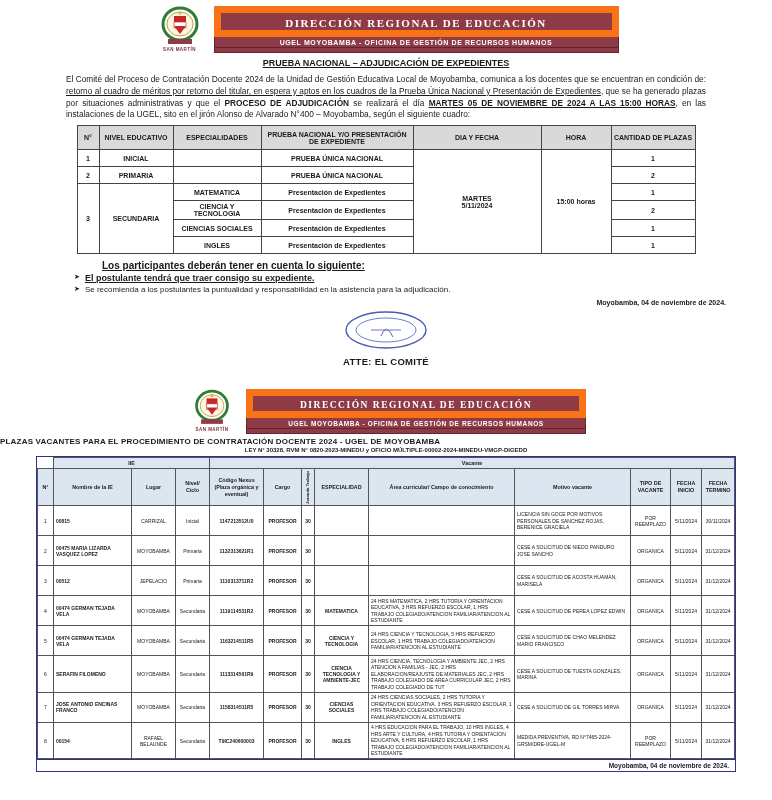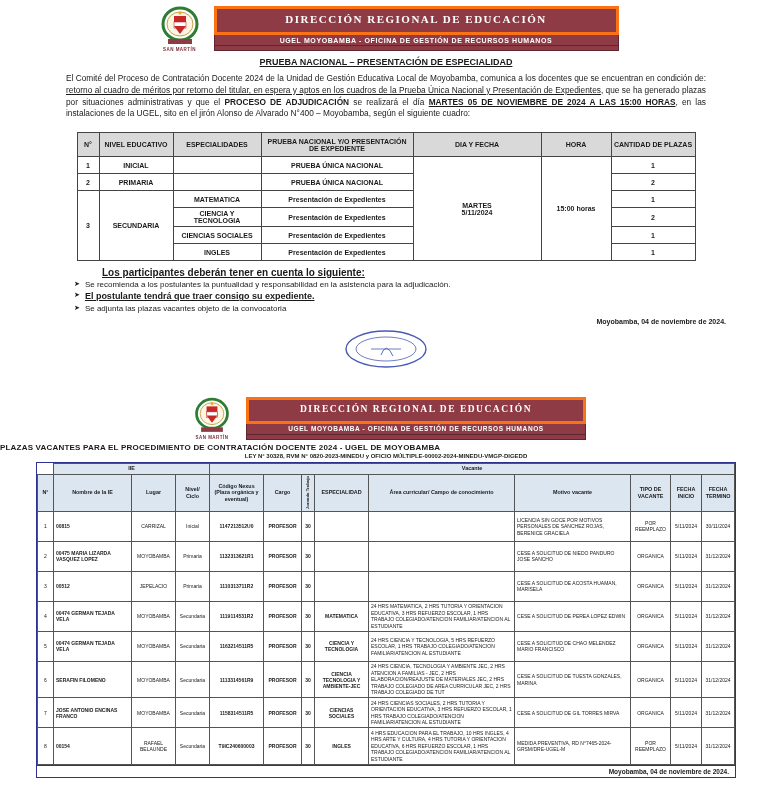--- a/index.html
+++ b/index.html
@@ -18,34 +18,34 @@
   }
   .page{position:relative;}
   
   .letterhead{display:flex;align-items:flex-start;justify-content:center;gap:8px;}
   .crest{width:52px;display:flex;flex-direction:column;align-items:center;}
   .crest .caption{font-size:4.5px;font-weight:bold;color:#7c2f3a;letter-spacing:.5px;margin-top:1px;}
   .bannerbox{width:405px;}
   .banner-main{
     background:var(--maroon);color:#fff;text-align:center;
     font-family:"Liberation Serif",serif;font-weight:bold;
-    font-size:11px;letter-spacing:1.5px;padding:4px 0 7px;border:3px solid #f97316;
+    font-size:11px;letter-spacing:1.5px;padding:4px 0 1px;border:7px solid #f97316;
   }
   .banner-sub{
     background:#fff;color:var(--maroon-dark);text-align:center;
     font-weight:bold;font-size:7px;letter-spacing:.6px;padding:1.5px 0;
     border:1px solid #5e2630;border-top:none;
   }
   .banner-strip{height:5px;background:var(--maroon);border:1px solid #5e2630;border-top:none;}
   
   .p1-titles{text-align:center;margin-top:5px;}
   .p1-title1{font-size:11px;font-weight:bold;text-decoration:underline;letter-spacing:.3px;}
   .p1-title2{font-size:9px;font-weight:bold;text-decoration:underline;margin-top:1px;}
   .p1-para{
-    width:640px;margin:6px auto 12px;font-size:8.3px;line-height:1.42;text-align:justify;
+    width:640px;margin:6px auto 4px;font-size:8.3px;line-height:1.42;text-align:justify;
   }
   .u{text-decoration:underline;}
   .b{font-weight:bold;}
   
   .tbl1{width:618px;margin:4px auto 0;border-collapse:collapse;table-layout:fixed;}
   .tbl1 th,.tbl1 td{border:1px solid #444;font-size:7px;text-align:center;vertical-align:middle;padding:2px 2px;}
   .tbl1 thead th{background:var(--gray-head);font-weight:bold;height:24px;}
   .tbl1 td{font-weight:bold;height:17px;}
   .pre{white-space:pre-line;}
   
@@ -97,21 +97,21 @@
       <div class="caption">SAN MARTÍN</div>
     </div>
     <div class="bannerbox">
       <div class="banner-main">DIRECCIÓN REGIONAL DE EDUCACIÓN</div>
       <div class="banner-sub" style="background:var(--maroon);color:#fff;">UGEL MOYOBAMBA - OFICINA DE GESTIÓN DE RECURSOS HUMANOS</div>
       <div class="banner-strip"></div>
     </div>
   </div>
 
   <div class="p1-titles">
-    <div class="p1-title2">PRUEBA NACIONAL – PRESENTACIÓN DE ESPECIALIDAD</div>
+    <div class="p1-title2">PRUEBA NACIONAL – ADJUDICACIÓN DE EXPEDIENTES</div>
   </div>
 
   <p class="p1-para"><span>El Comité del Proceso de Contratación Docente 2024 de la Unidad de Gestión Educativa Local de Moyobamba, comunica a los docentes que se encuentran en condición de: </span><span class="u">retorno al cuadro de méritos por retorno del titular, en espera y aptos en los cuadros de la Prueba Única Nacional y Presentación de Expedientes</span><span>, que se ha generado plazas por situaciones administrativas y que el </span><span class="b">PROCESO DE ADJUDICACIÓN</span><span> se realizará el día </span><span class="b u">MARTES 05 DE NOVIEMBRE DE 2024 A LAS 15:00 HORAS</span><span>, en las instalaciones de la UGEL, sito en el jirón Alonso de Alvarado N°400 – Moyobamba, según el siguiente cuadro:</span></p>
 
   <table class="tbl1">
     <colgroup>
       <col style="width:22px">
         <col style="width:74px">
         <col style="width:88px">
         <col style="width:152px">
@@ -168,45 +168,42 @@
       <tr>
         <td>INGLES</td>
         <td>Presentación de Expedientes</td>
         <td>1</td>
       </tr>
     </tbody>
   </table>
 
   <div class="notes">
     <div class="notes-title">Los participantes deberán tener en cuenta lo siguiente:</div>
+    <div class="bullet first">
+      <span class="glyph">➤</span>
+      <span class="txt">El postulante tendrá que traer consigo su expediente.</span>
+    </div>
     <div class="bullet">
       <span class="glyph">➤</span>
       <span class="txt">Se recomienda a los postulantes la puntualidad y responsabilidad en la asistencia para la adjudicación.</span>
-    </div>
-    <div class="bullet first">
-      <span class="glyph">➤</span>
-      <span class="txt">El postulante tendrá que traer consigo su expediente.</span>
-    </div>
-    <div class="bullet">
-      <span class="glyph">➤</span>
-      <span class="txt">Se adjunta las plazas vacantes objeto de la convocatoria</span>
     </div>
   </div>
 
   <div class="date-right">Moyobamba, 04 de noviembre de 2024.</div>
 
   <div class="stampwrap">
     <svg width="90" height="44" viewBox="0 0 90 44">
       <ellipse cx="45" cy="22" rx="40" ry="18" fill="none" stroke="var(--stamp-blue)" stroke-width="1.4"></ellipse>
       <ellipse cx="45" cy="22" rx="30" ry="12" fill="none" stroke="var(--stamp-blue)" stroke-width="0.8"></ellipse>
       <line x1="30" y1="22" x2="60" y2="22" stroke="var(--stamp-blue)" stroke-width="0.8"></line>
       <path d="M40 28 Q45 14 52 29" fill="none" stroke="var(--stamp-blue)" stroke-width="0.9"></path>
     </svg>
   </div>
 
+  <div class="atte">ATTE: EL COMITÉ</div>
 </div>
 
 <div class="page page2">
 
   <div class="letterhead">
     <div class="crest">
       <svg width="40" height="37" viewBox="0 0 44 40">
         <ellipse cx="22" cy="18" rx="17" ry="16" fill="none" stroke="#2e7d32" stroke-width="3"></ellipse>
         <ellipse cx="22" cy="18" rx="13" ry="12" fill="#fdf6e3" stroke="#bfa14a" stroke-width="1"></ellipse>
         <rect x="16" y="10" width="12" height="10" fill="#c62828"></rect>

